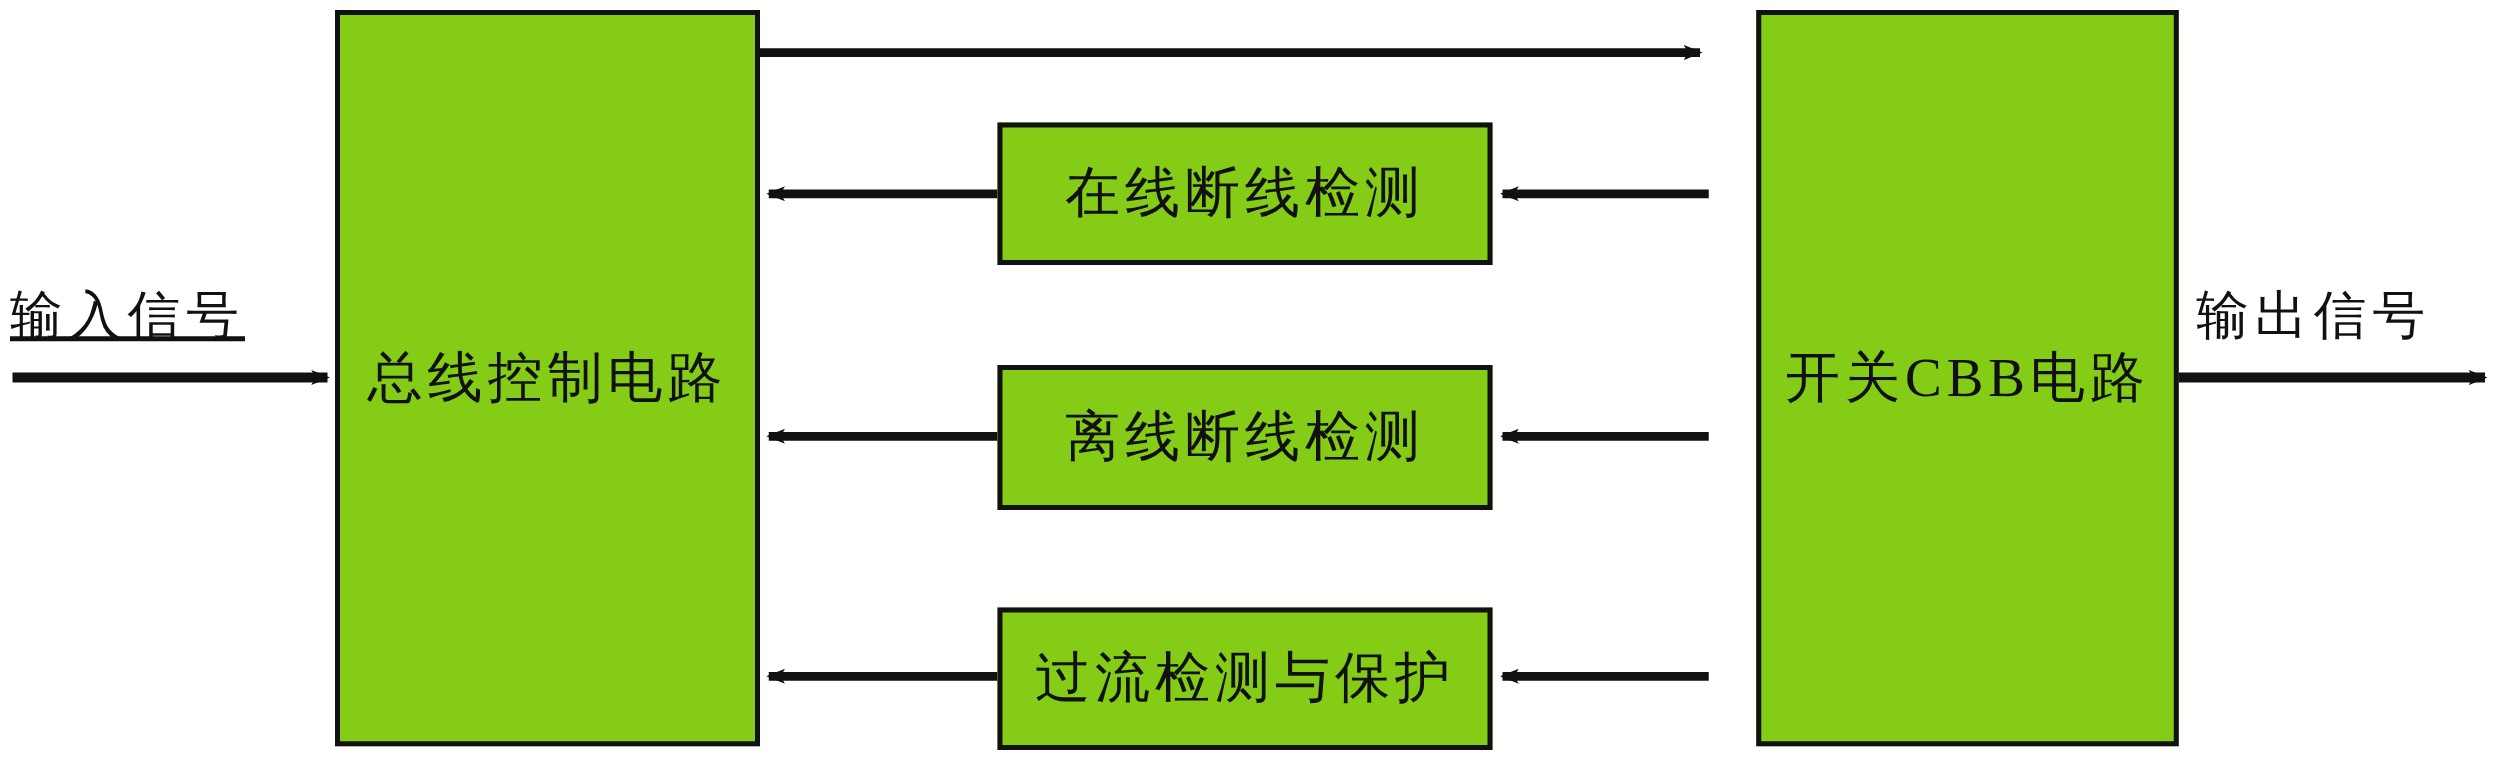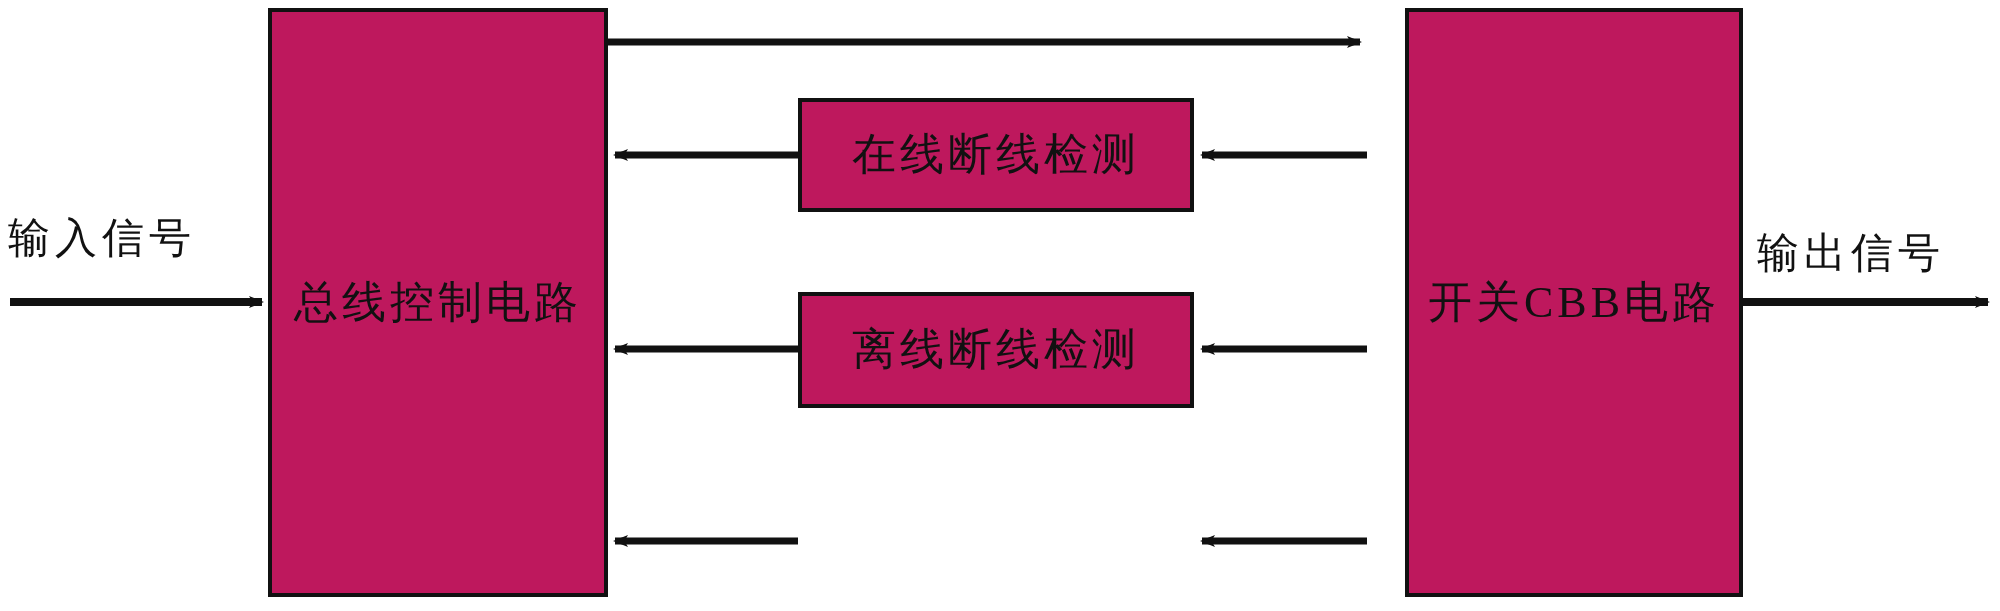--- a/index.html
+++ b/index.html
@@ -22,21 +22,21 @@
     position: absolute;
     left: 0;
     top: 0;
     width: 2000px;
     height: 611px;
   }
   .box {
     position: absolute;
     box-sizing: border-box;
     border: 4px solid #111111;
-    background: #be185d;
+    background: #84cc16;
     display: flex;
     align-items: center;
     justify-content: center;
   }
   .box-label {
     font-family: "Liberation Serif", "DejaVu Serif", serif;
     font-size: 44px;
     color: #111111;
     letter-spacing: 4px;
     white-space: nowrap;
@@ -109,22 +109,25 @@
   </div>
 
   <div class="box" style="left:798px; top:98px; width:396px; height:114px;">
     <span class="box-label">在线断线检测</span>
   </div>
 
   <div class="box" style="left:798px; top:292px; width:396px; height:116px;">
     <span class="box-label">离线断线检测</span>
   </div>
 
+  <div class="box" style="left:798px; top:486px; width:396px; height:114px;">
+    <span class="box-label">过流检测与保护</span>
+  </div>
 
   <div class="box" style="left:1405px; top:8px; width:338px; height:589px;">
     <span class="box-label">开关CBB电路</span>
   </div>
 
-  <div class="edge-label" style="left:8px; top:217px;">输入信号</div>
+  <div class="edge-label" style="left:8px; top:232px;text-decoration:underline;">输入信号</div>
 
   <div class="edge-label" style="left:1757px; top:232px;">输出信号</div>
 
 </div>
 
 </body></html>

